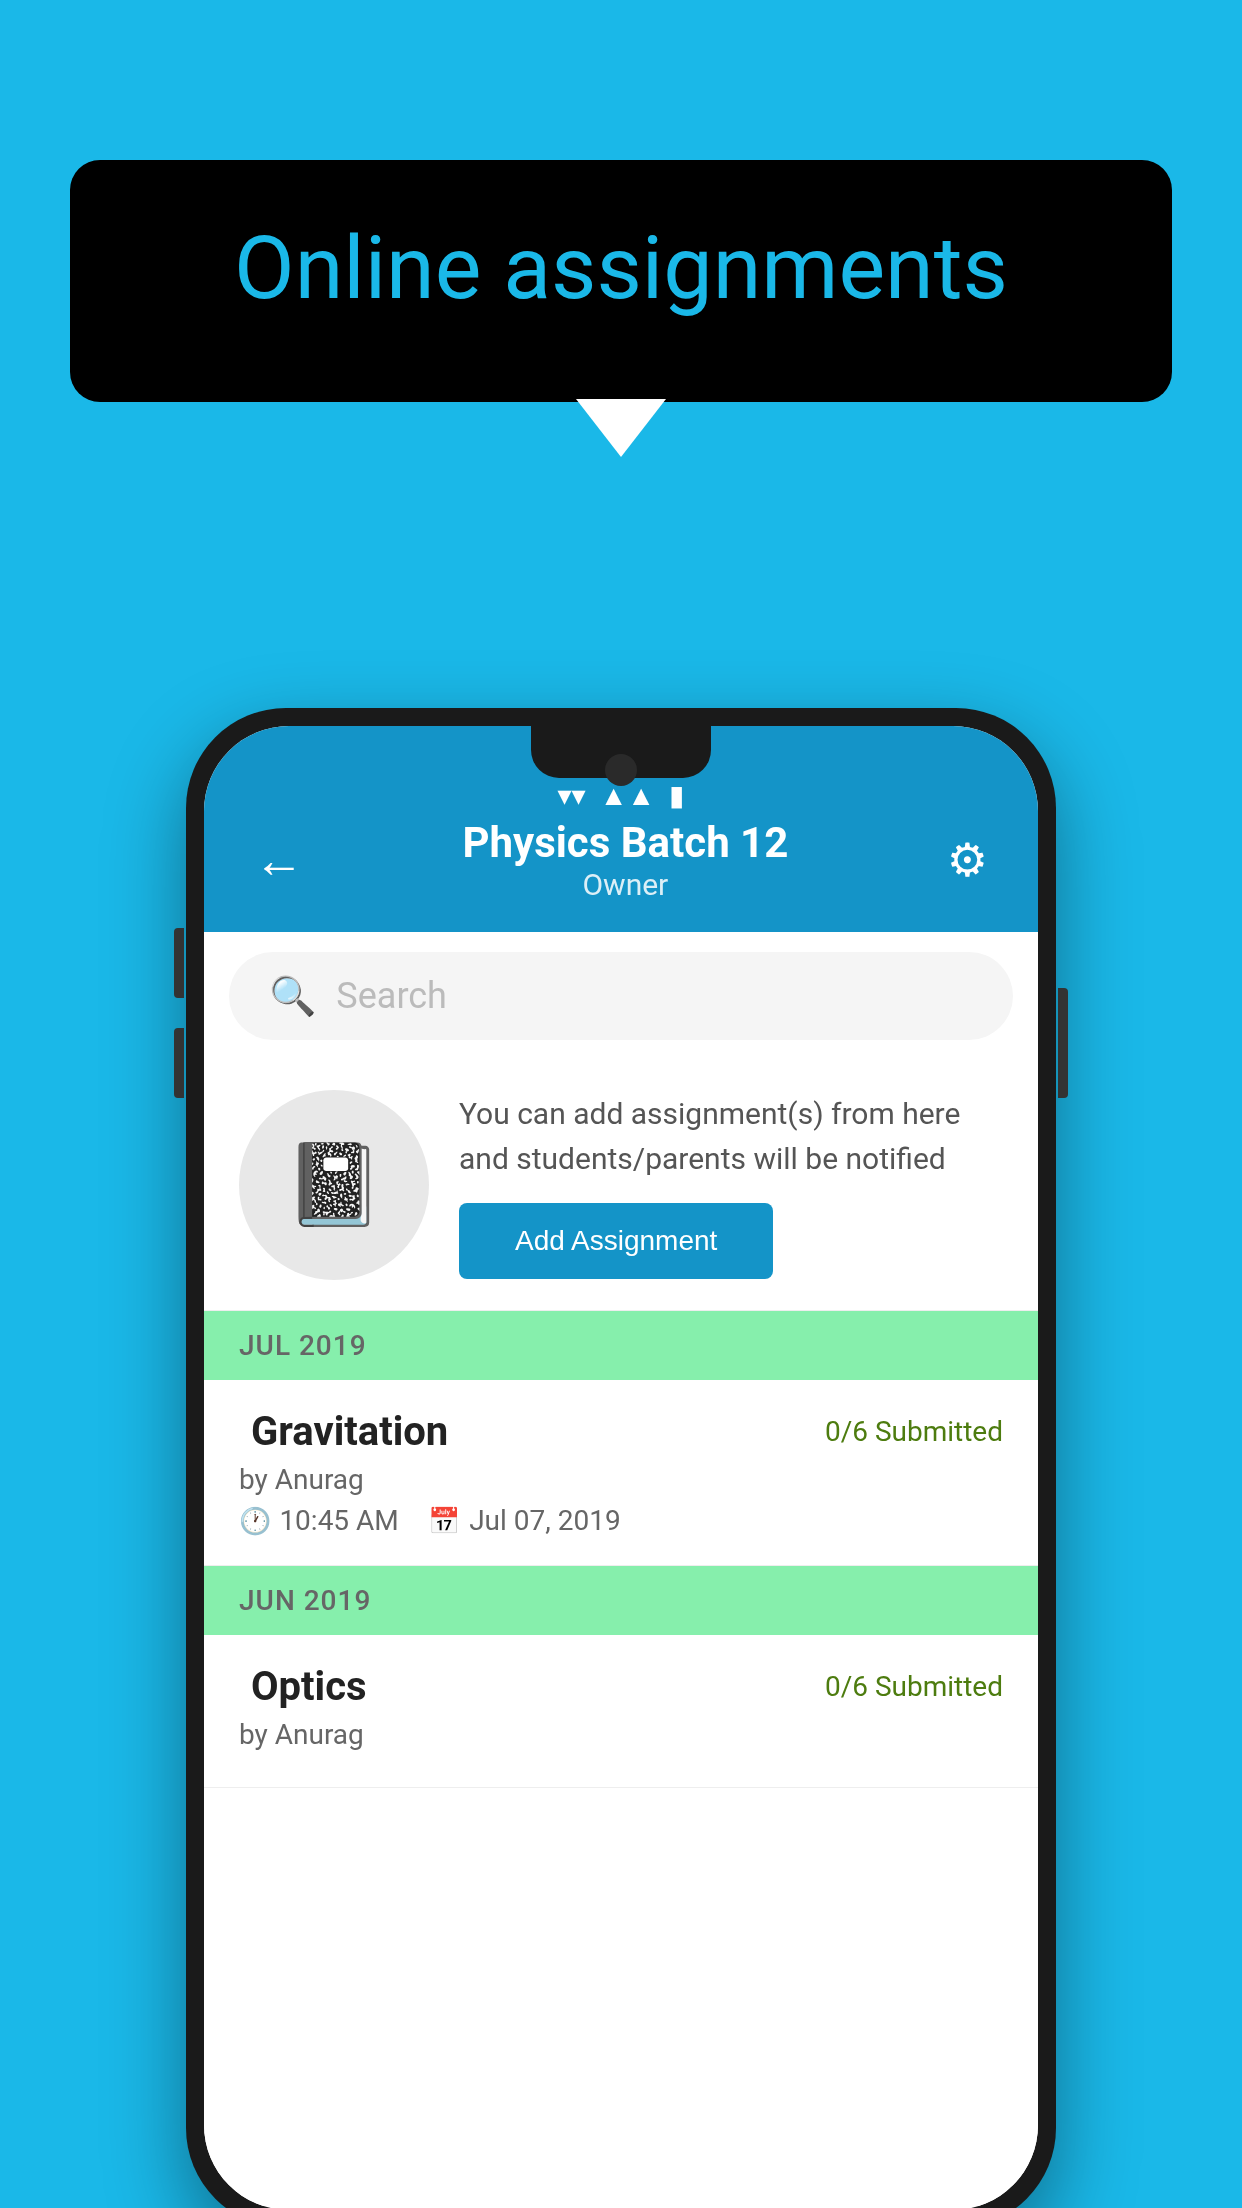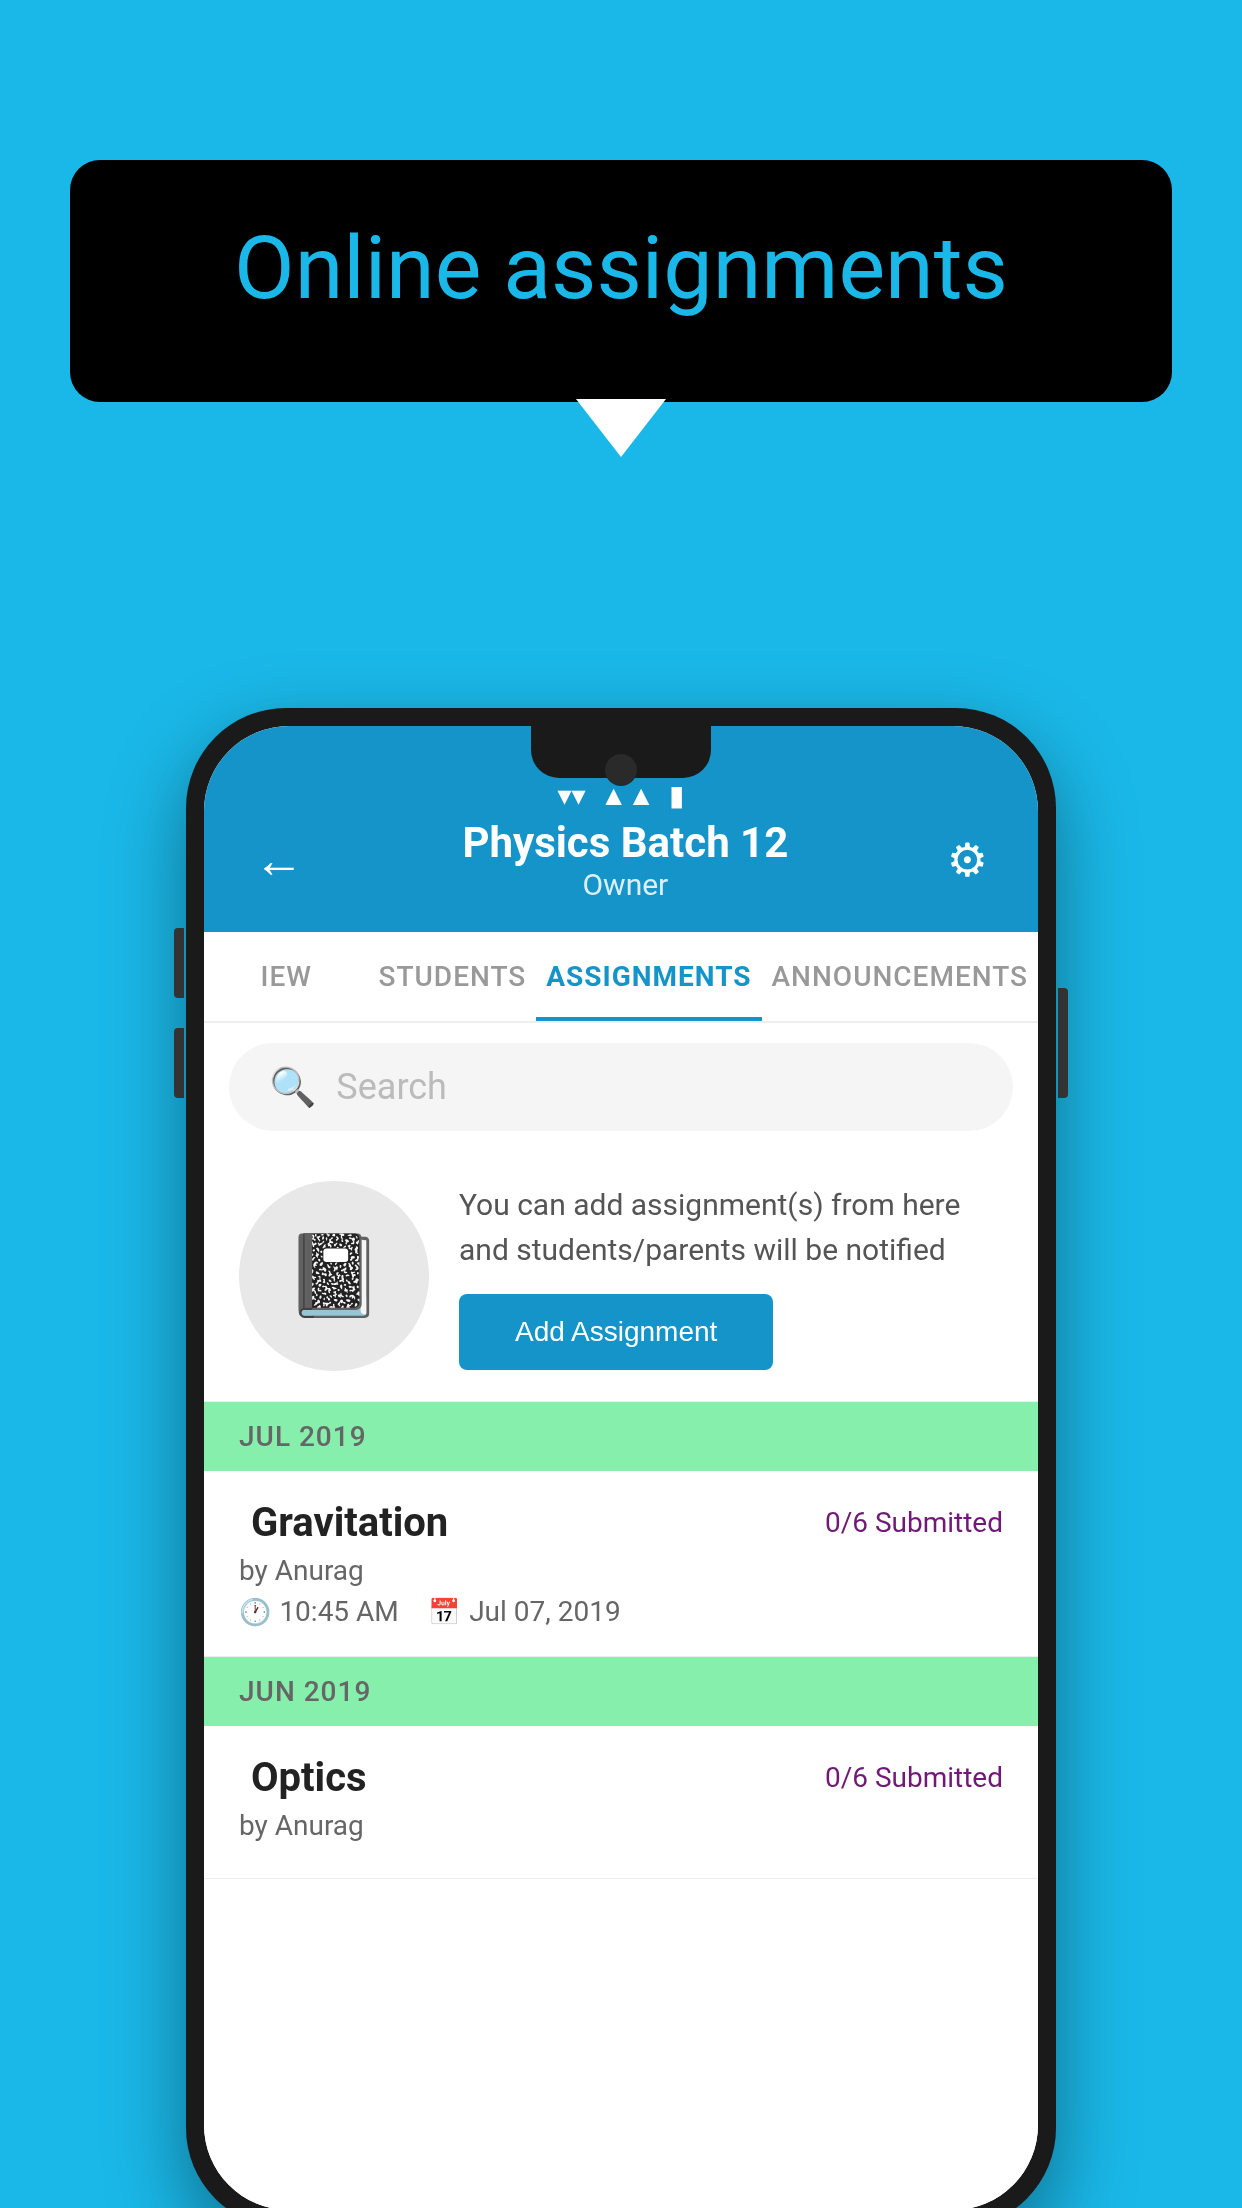--- a/index.html
+++ b/index.html
@@ -311,21 +311,21 @@
 
     .assignment-title {
       font-size: 40px;
       font-weight: 700;
       color: #222;
       margin-left: 12px;
     }
 
     .assignment-submitted {
       font-size: 28px;
-      color: #701a75;
+      color: #4d7c0f;
     }
 
     .assignment-by {
       font-size: 28px;
       color: #666;
       margin-bottom: 8px;
     }
 
     .assignment-meta {
       display: flex;
@@ -409,34 +409,20 @@
 
     <div class="app-header">
       <span class="back-btn">←</span>
       <div class="header-title-block">
         <div class="header-title">Physics Batch 12</div>
         <div class="header-subtitle">Owner</div>
       </div>
       <span class="settings-btn">⚙</span>
     </div>
 
-    <div class="tabs-bar">
-      <div class="tab-item">
-        <span>IEW</span>
-      </div>
-      <div class="tab-item">
-        <span>STUDENTS</span>
-      </div>
-      <div class="tab-item active">
-        <span>ASSIGNMENTS</span>
-      </div>
-      <div class="tab-item">
-        <span>ANNOUNCEMENTS</span>
-      </div>
-    </div>
 
     <div class="screen-content">
 
       <div class="search-container">
         <div class="search-input">
           <span class="search-icon-svg">🔍</span>
           <span class="search-placeholder">Search</span>
         </div>
       </div>
 

